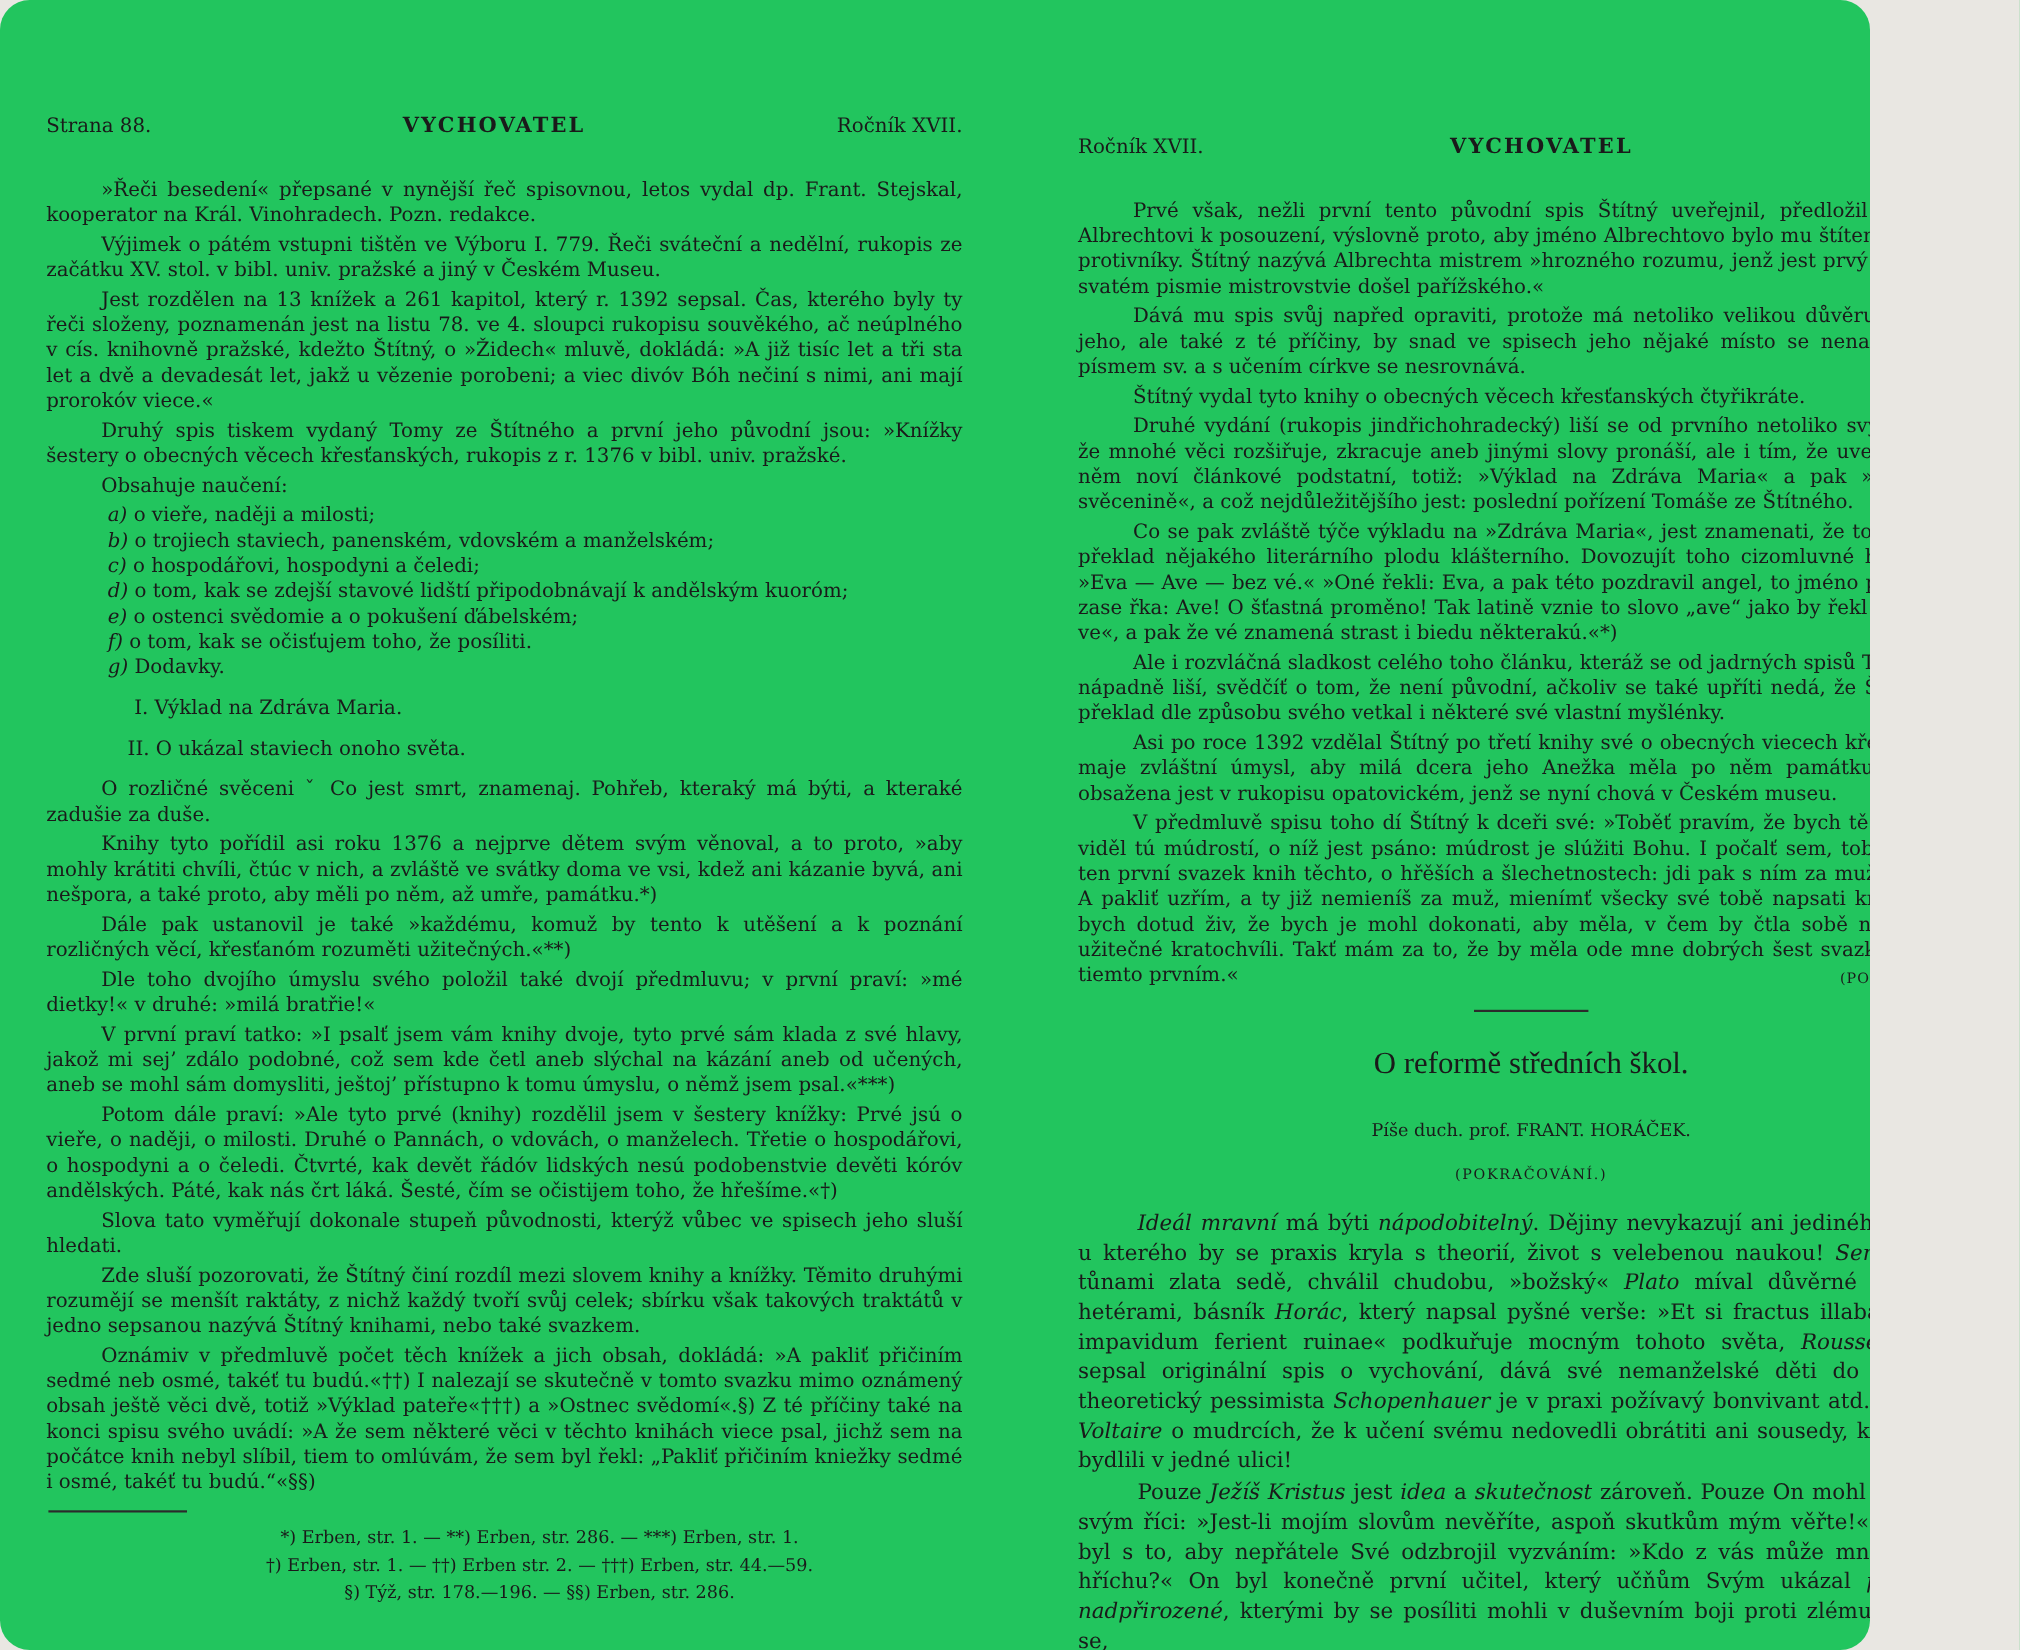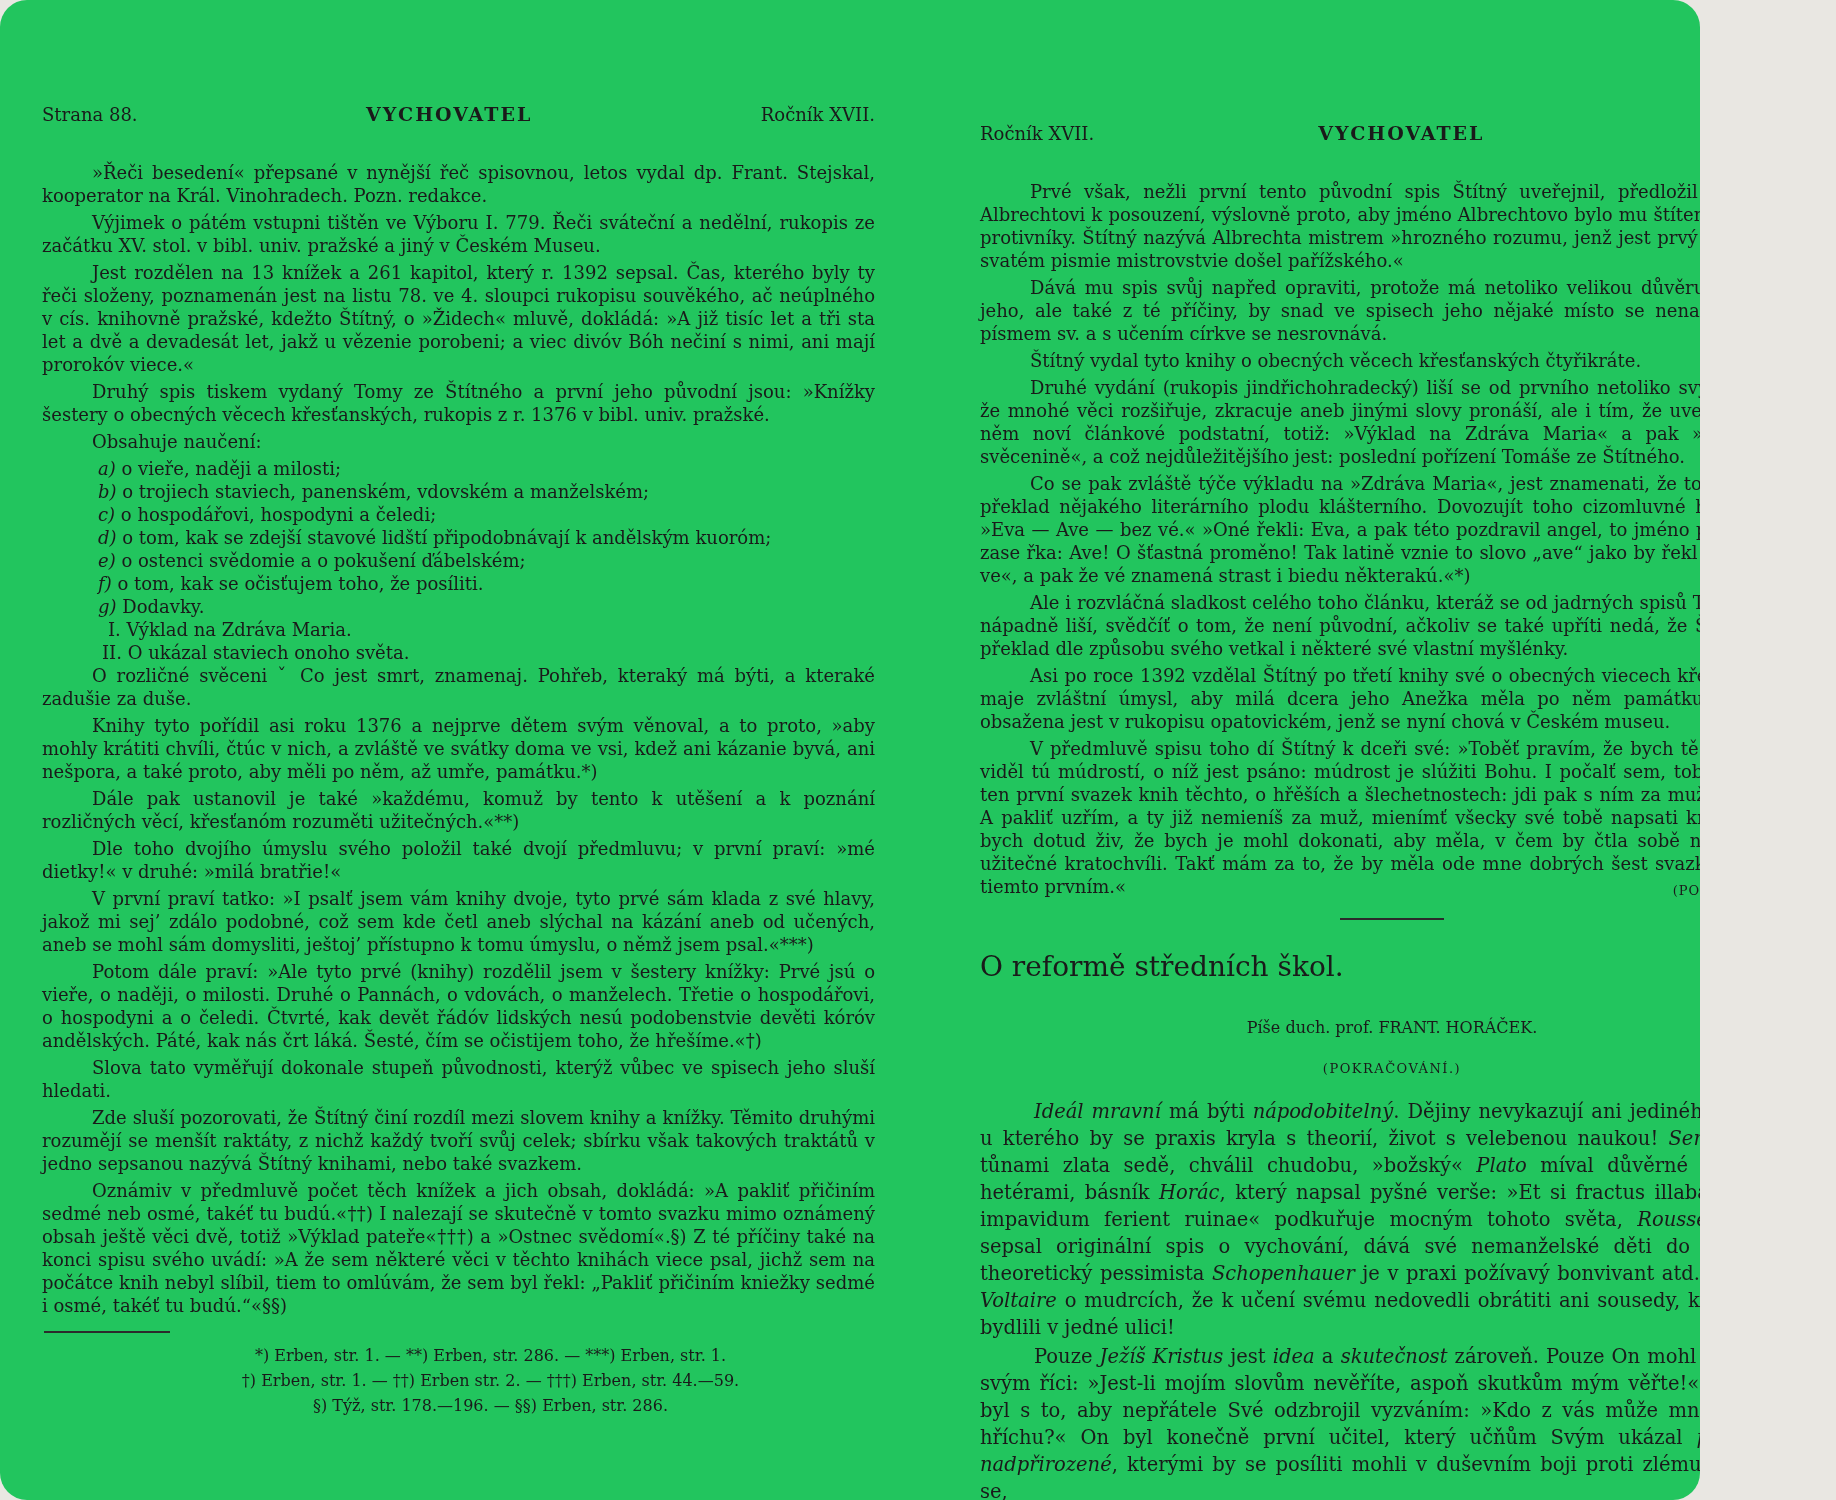--- a/index.html
+++ b/index.html
@@ -9,32 +9,32 @@
           -webkit-font-smoothing:antialiased;}
   .page{position:absolute;}
   .page-left{left:42px;top:103px;width:833px;}
   .page-right{left:980px;top:122px;width:824px;}
   .pghead{display:flex;justify-content:space-between;align-items:baseline;font-size:18px;}
   .pghead .jtitle{font-weight:bold;letter-spacing:2px;font-size:19px;}
   .pgbody{margin-top:36px;font-size:18px;line-height:23px;text-align:justify;}
   .pgbody p{margin:0 0 4px 0;}
   p.ind{text-indent:50px;}
   p.item{padding-left:56px;text-align:left;margin:0;}
-  p.ritem{text-align:left;margin:0;}
+  p.ritem{text-align:left;margin:14px;}
   p.r1{padding-left:66px;}
   p.r2{padding-left:60px;}
   p.r3{padding-left:54px;}
   em{font-style:italic;}
   .fnrule{width:126px;border-top:2px solid #2b2b2b;margin:14px 0 10px 2px;}
   p.fn{font-size:16px;line-height:25px;padding-left:64px;text-align:center;margin:0;}
   p.cont-marker{text-align:right;font-size:13px;letter-spacing:1px;margin:-23px 0 0 0;
                 line-height:23px;}
   .middiv{width:104px;border-top:2px solid #2b2b2b;margin:16px auto 0 auto;}
-  h2.art-title{font-size:28px;font-weight:normal;margin:30px 0 0 0;
-               line-height:34px;}
+  h2.art-title{text-align:center;font-size:28px;font-weight:normal;margin:30px 0 0 0;
+               line-height:34px;font-family:Liberation Serif, serif;}
   p.byline{text-align:center;font-size:16px;margin:32px 0 0 0;text-indent:0;}
   p.pokr{text-align:center;font-size:13px;letter-spacing:1.5px;margin:18px 0 0 0;text-indent:0;}
   .art2{margin-top:18px;}
   .art2 p{font-size:19.5px;line-height:27px;margin:0 0 2px 0;}
   .art2 p.ind{text-indent:54px;}
 </style>
 </head>
 <body>
 
 <div class="canvas">

